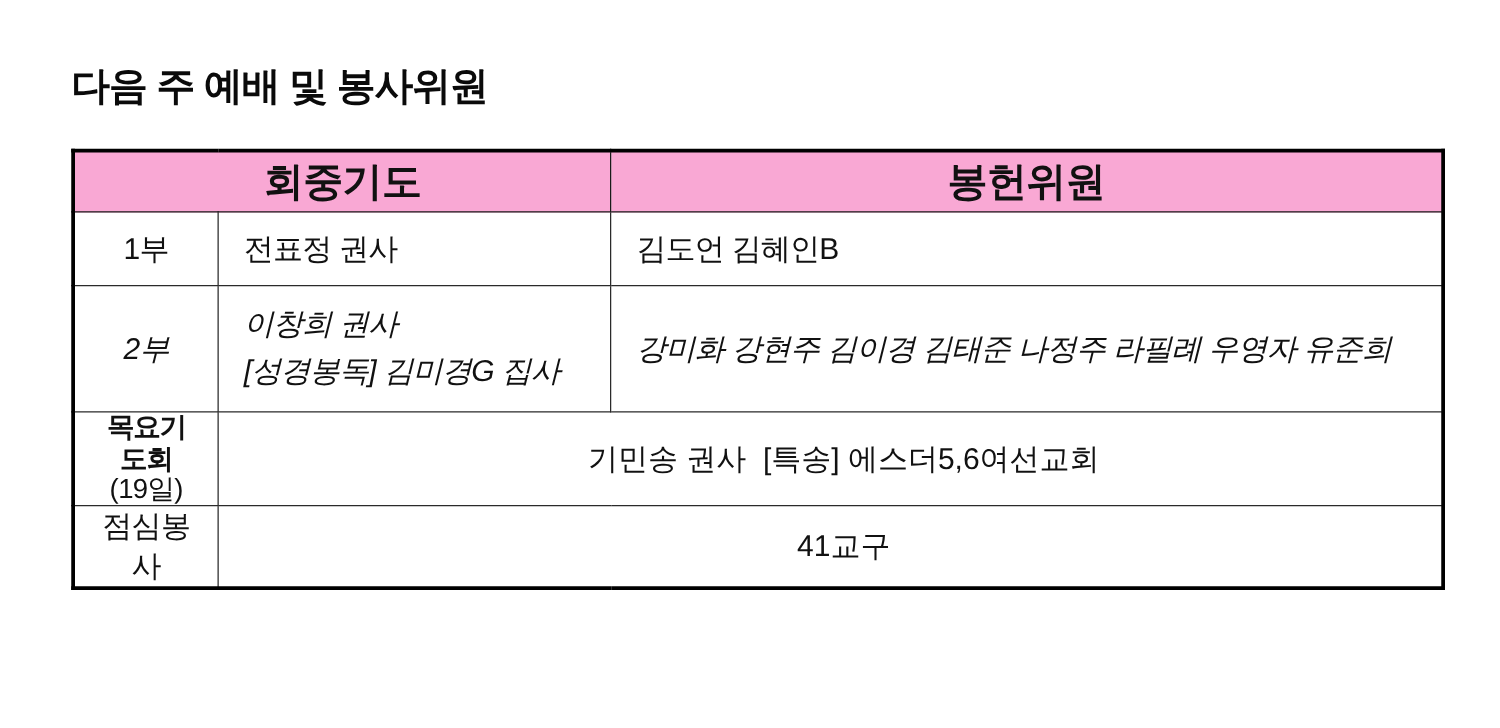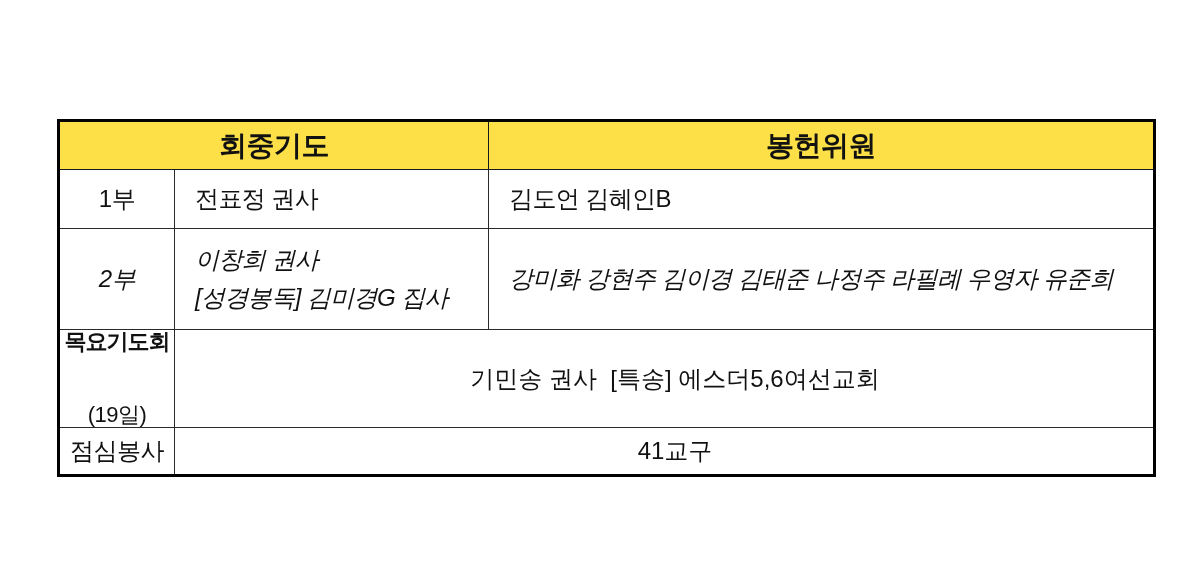--- a/index.html
+++ b/index.html
@@ -32,52 +32,53 @@
   table.schedule td, table.schedule th {
     border: 1.5px solid #2a2a2a;
     vertical-align: middle;
     font-weight: 400;
   }
   table.schedule { border: 3px solid #000000; }
   table.schedule th { border-color: #1a1a1a; }
 
   tr.header-row { height: 49px; }
   tr.header-row th {
-    background: #fde047;
+    background: #f9a8d4;
     font-weight: 700;
-    font-size: 28px;
+    font-size: 32px;
     letter-spacing: -0.5px;
   }
 
   td.label-cell {
     text-align: center;
     font-weight: 700;
     letter-spacing: -0.5px;
-    padding: 0 4px;
+    padding: 0 16px;
   }
   td.text-cell { padding-left: 20px; text-align: left; }
   td.wide-cell { padding-left: 22px; text-align: center; white-space: pre; }
 
   tr.row-short { height: 59px; }
   tr.row-tall { height: 101px; font-style: italic; }
   tr.row-thu { height: 58px; }
   tr.row-lunch { height: 48px; margin-top: 44px; }
 
   .cell-line { line-height: 38px; letter-spacing: -0.6px; white-space: pre; }
   td .single { letter-spacing: -0.6px; white-space: pre; }
 
-  .stacked-label { display: flex; flex-direction: column; align-items: center; justify-content: flex-end; line-height: 1.12; gap: 48px; }
+  .stacked-label { display: flex; flex-direction: column; align-items: center; justify-content: flex-end; line-height: 1.12; }
   .stacked-label .main { font-size: 22px; font-weight: 700; letter-spacing: -1px; }
   .stacked-label .sub { font-size: 22px; font-weight: 400; letter-spacing: -0.5px; }
 </style>
 </head>
 <body>
 
 <div class="page">
 
+  <div class="title">다음 주 예배 및 봉사위원</div>
 
   <table class="schedule">
     <colgroup>
       <col style="width:116px">
       <col style="width:314px">
       <col style="width:666px">
     </colgroup>
 
     <tbody>
         <tr class="header-row">

